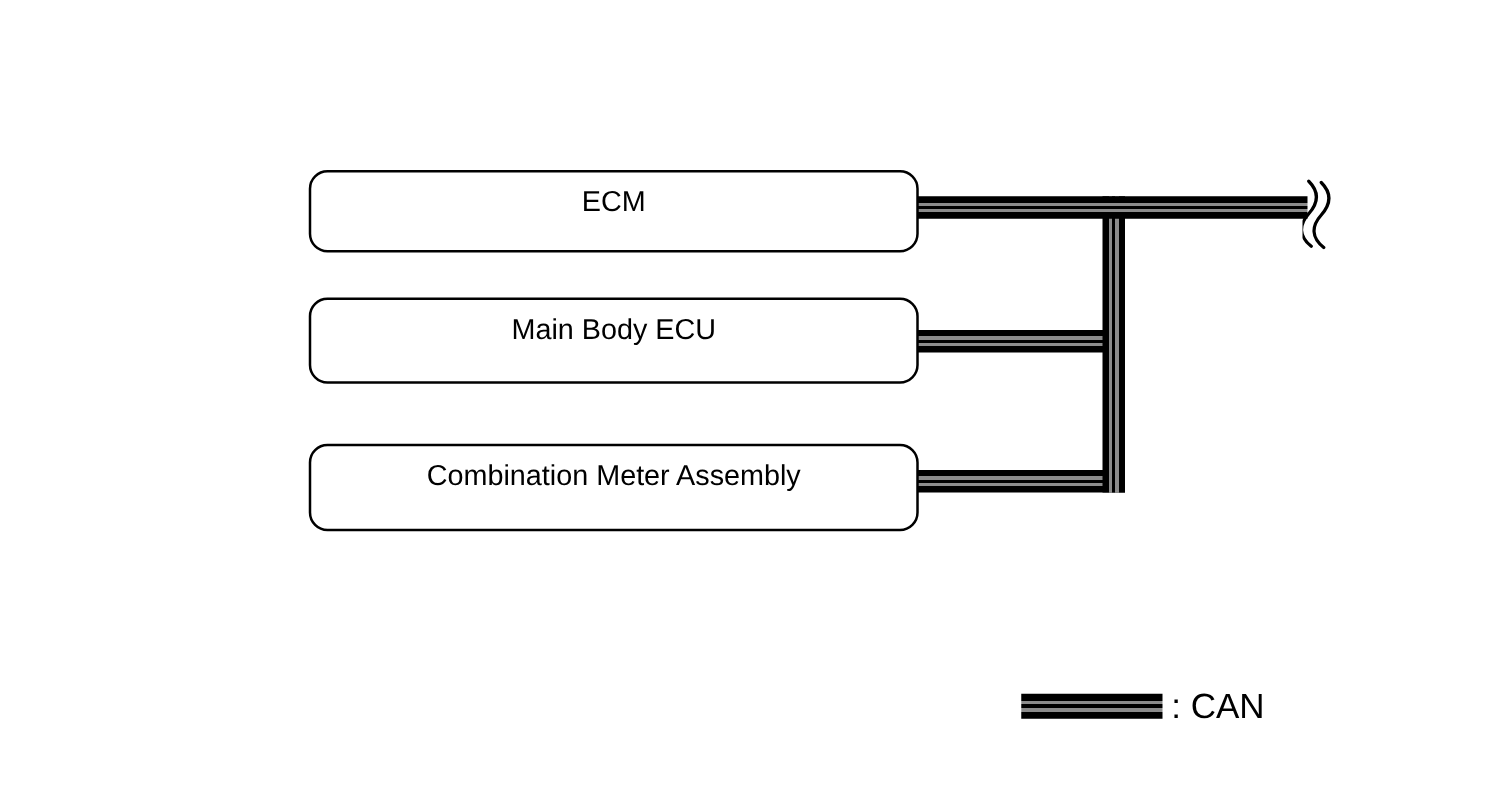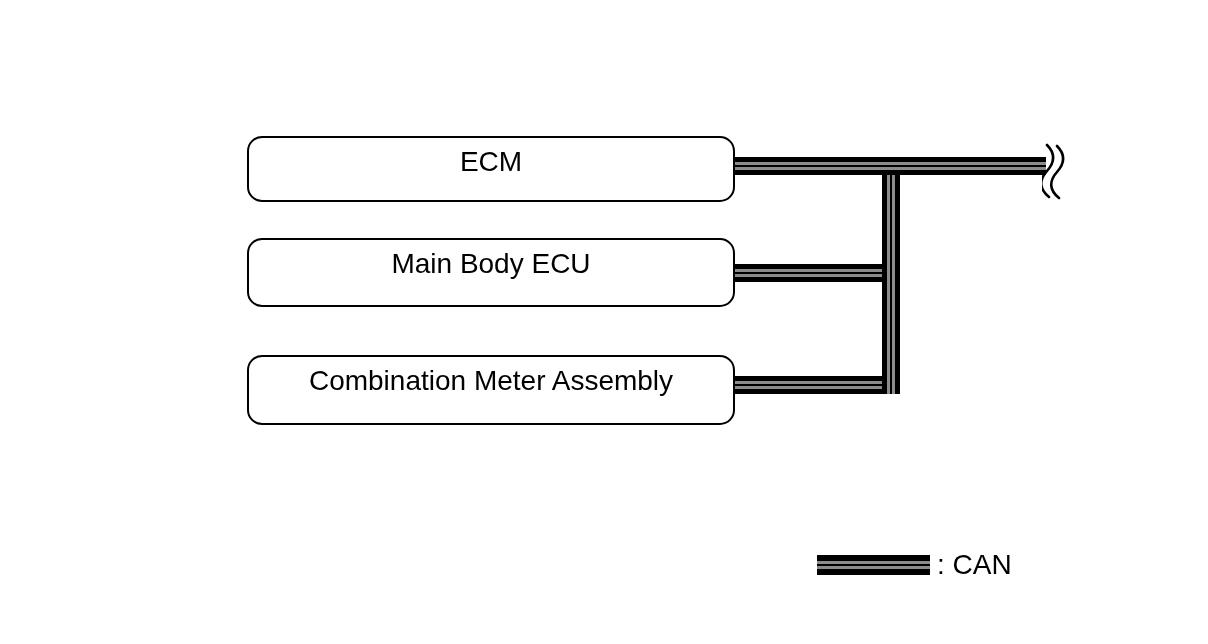--- a/index.html
+++ b/index.html
@@ -29,21 +29,21 @@
     width: 488px;
     height: 67px;
     box-sizing: border-box;
     background: var(--bg);
     border: 2.5px solid var(--line);
     border-radius: 15px;
     display: flex;
     justify-content: center;
     align-items: flex-start;
     padding-top: 11px;
-    font-size: 28px;
+    font-size: 23px;
     line-height: 25px;
     z-index: 3;
   }
   #node-ecm { top: 136px; height: 66px; }
   #node-main-body-ecu { top: 238px; height: 69px; }
   #node-combination-meter { top: 355px; height: 70px; }
 
   
   .bus-h {
     position: absolute;

